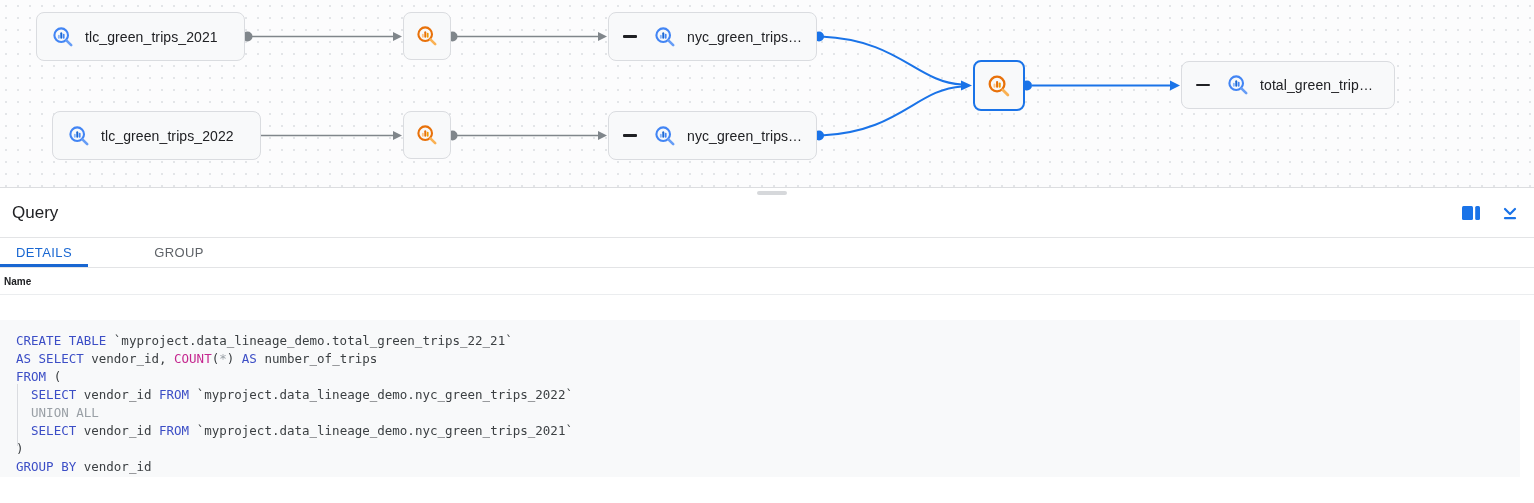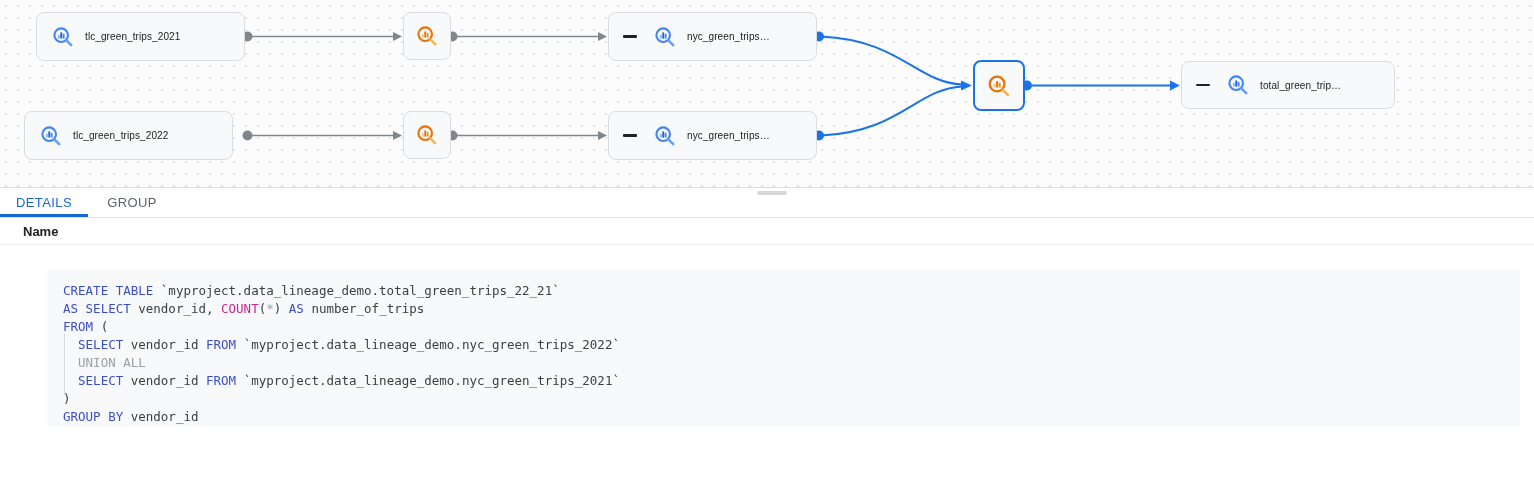--- a/index.html
+++ b/index.html
@@ -13,28 +13,28 @@
 
   
   .graph{position:relative;width:1534px;height:188px;border-bottom:1px solid #dcdde0;
     background-color:#fcfcfd;
     background-image:radial-gradient(#e3e5e8 1.1px, transparent 1.35px);
     background-size:12px 12px;}
   .edges{position:absolute;left:0;top:0;width:1534px;height:188px;}
   .gnode{position:absolute;display:flex;align-items:center;background:var(--node-bg);
     border:1px solid var(--node-border);border-radius:8px;cursor:pointer;}
   .tnode{width:209px;height:49px;padding:0 12px 0 14px;}
-  .tnode .lbl{font-size:10px;font-weight:500;color:var(--label-text);white-space:nowrap;
+  .tnode .lbl{font-size:14px;font-weight:500;color:var(--label-text);white-space:nowrap;
     overflow:hidden;margin-left:10px;letter-spacing:.1px;}
   .pnode{width:48px;height:48px;justify-content:center;}
   .pnode.selected{width:52px;height:51px;border:2px solid var(--accent);}
   .minus{display:inline-block;width:14px;height:2.2px;background:#202124;border-radius:1px;
     margin-right:16px;flex:none;cursor:pointer;}
   .n-tlc2021{left:36px;top:12px;}
-  .n-tlc2022{left:24px;top:111px;}
+  .n-tlc2022{left:52px;top:111px;}
   .n-proc1{left:403px;top:12px;}
   .n-proc2{left:403px;top:111px;}
   .n-nyc1{left:608px;top:12px;}
   .n-nyc2{left:608px;top:111px;}
   .n-procsel{left:973px;top:60px;}
   .n-total{left:1181px;top:61px;width:214px;height:48px;}
   .bqicon{flex:none;}
   .bqicon .ring{fill:none;stroke-width:2.1px;}
   .bqicon .handle{stroke-width:2.6px;stroke-linecap:round;}
   .blue .ring{stroke:#4285f4;} .blue .handle{stroke:#669df6;}
@@ -44,32 +44,32 @@
 
   
   .panel{position:relative;width:1534px;background:#fff;}
   .drag-handle{position:absolute;left:757px;top:3px;width:30px;height:4px;border-radius:2px;
     background:#d6d8db;cursor:ns-resize;}
   .phead{display:flex;align-items:center;justify-content:space-between;height:50px;
     padding:0 16px 0 12px;border-bottom:1px solid #e3e4e6;}
   .ptitle{font-size:17px;color:#202124;}
   .picons{display:flex;align-items:center;gap:22px;}
   .picon{cursor:pointer;display:flex;align-items:center;}
-  .tabs{display:flex;height:30px;border-bottom:1px solid #e3e4e6;}
+  .tabs{display:flex;height:30px;border-bottom:1px solid #e3e4e6;gap:47px;}
   .tab{width:88px;display:flex;align-items:center;justify-content:center;font-size:13px;
     font-weight:500;letter-spacing:.4px;color:var(--value-text);cursor:pointer;position:relative;}
   .tab.active{color:#1967d2;}
   .tab.active::after{content:"";position:absolute;left:0;right:0;bottom:0;height:3px;
     background:#1967d2;}
   .drow{display:flex;align-items:center;height:27px;border-bottom:1px solid #ebedef;
-    font-size:13px;padding-left:19px;}
+    font-size:10px;}
   .dlabel{width:148px;padding-left:4px;font-weight:700;color:#202124;flex:none;}
   .dvalue{color:var(--value-text);white-space:nowrap;}
   .codewrap{margin-top:25px;margin-right:14px;background:#f8f9fa;position:relative;
-    padding:12px 16px 14px 16px;height:157px;overflow:hidden;margin-left:47px;}
+    padding:12px 16px 14px 16px;height:157px;overflow:hidden;}
   .code{font-family:"DejaVu Sans Mono", monospace;font-size:12.5px;line-height:18px;
     color:var(--code-text);white-space:pre;}
   .tok-kw{color:var(--kw);} .tok-fn{color:var(--fn);} .tok-gy{color:var(--muted);}
   .tok-id{color:var(--code-text);}
   .indent-guide{position:absolute;left:17px;top:64px;width:1px;height:62px;background:#dadce0;}
 </style>
 </head>
 <body>
 
 <div class="graph">
@@ -187,20 +187,37 @@
       <rect class="b2" x="9.3" y="7.3" width="1.9" height="6.4" rx="0.95"></rect>
       <rect class="b3" x="11.7" y="8.8" width="1.9" height="4.9" rx="0.95"></rect>
     </svg>
     <span class="lbl">total_green_trip…</span>
   </div>
 </div>
 
 <div class="panel">
   <div class="drag-handle"></div>
 
+  <div class="phead">
+    <div class="ptitle">Query</div>
+    <div class="picons">
+      <span class="picon">
+        <svg width="18" height="14" viewBox="0 0 18 14">
+          <rect x="0" y="0" width="11" height="14" rx="1.5" fill="#1a73e8"></rect>
+          <rect x="13.2" y="0" width="4.8" height="14" rx="1.5" fill="#1a73e8"></rect>
+        </svg>
+      </span>
+      <span class="picon">
+        <svg width="16" height="16" viewBox="0 0 16 16">
+          <path d="M3 4 L8 9 L13 4" fill="none" stroke="#1a73e8" stroke-width="2.2" stroke-linecap="round" stroke-linejoin="round"></path>
+          <line x1="3" y1="13.2" x2="13" y2="13.2" stroke="#1a73e8" stroke-width="2.2" stroke-linecap="round"></line>
+        </svg>
+      </span>
+    </div>
+  </div>
 
   <div class="tabs">
     <div class="tab active">DETAILS</div>
     <div class="tab">GROUP</div>
   </div>
 
   <div class="drow">
     <div class="dlabel">Name</div>
   </div>
 

